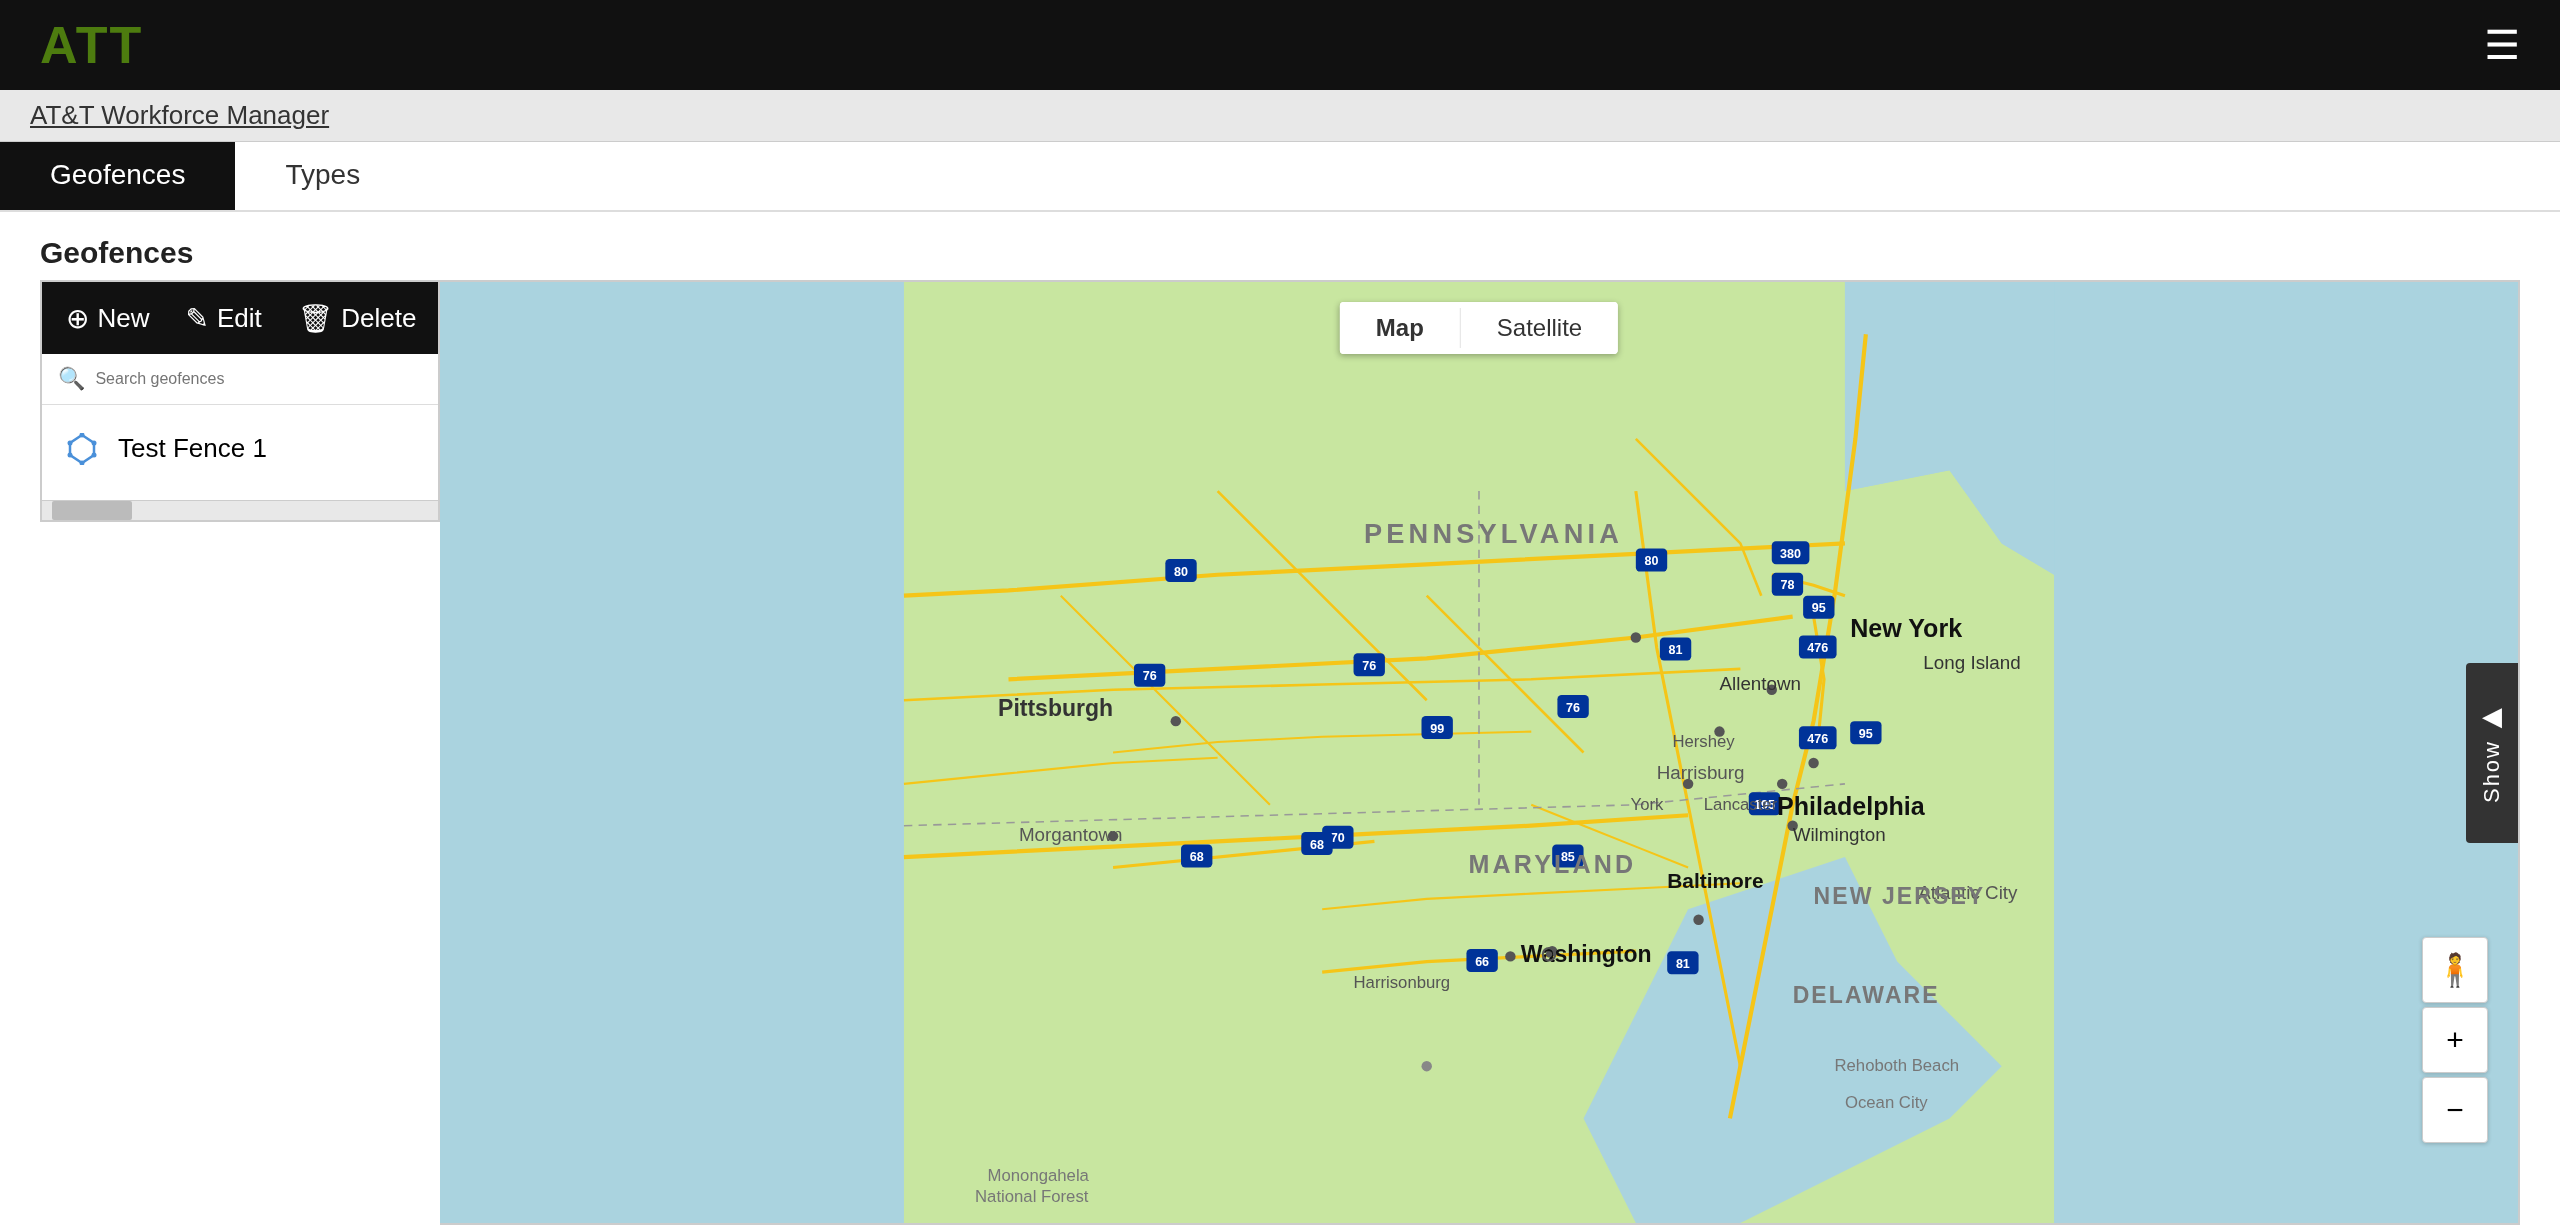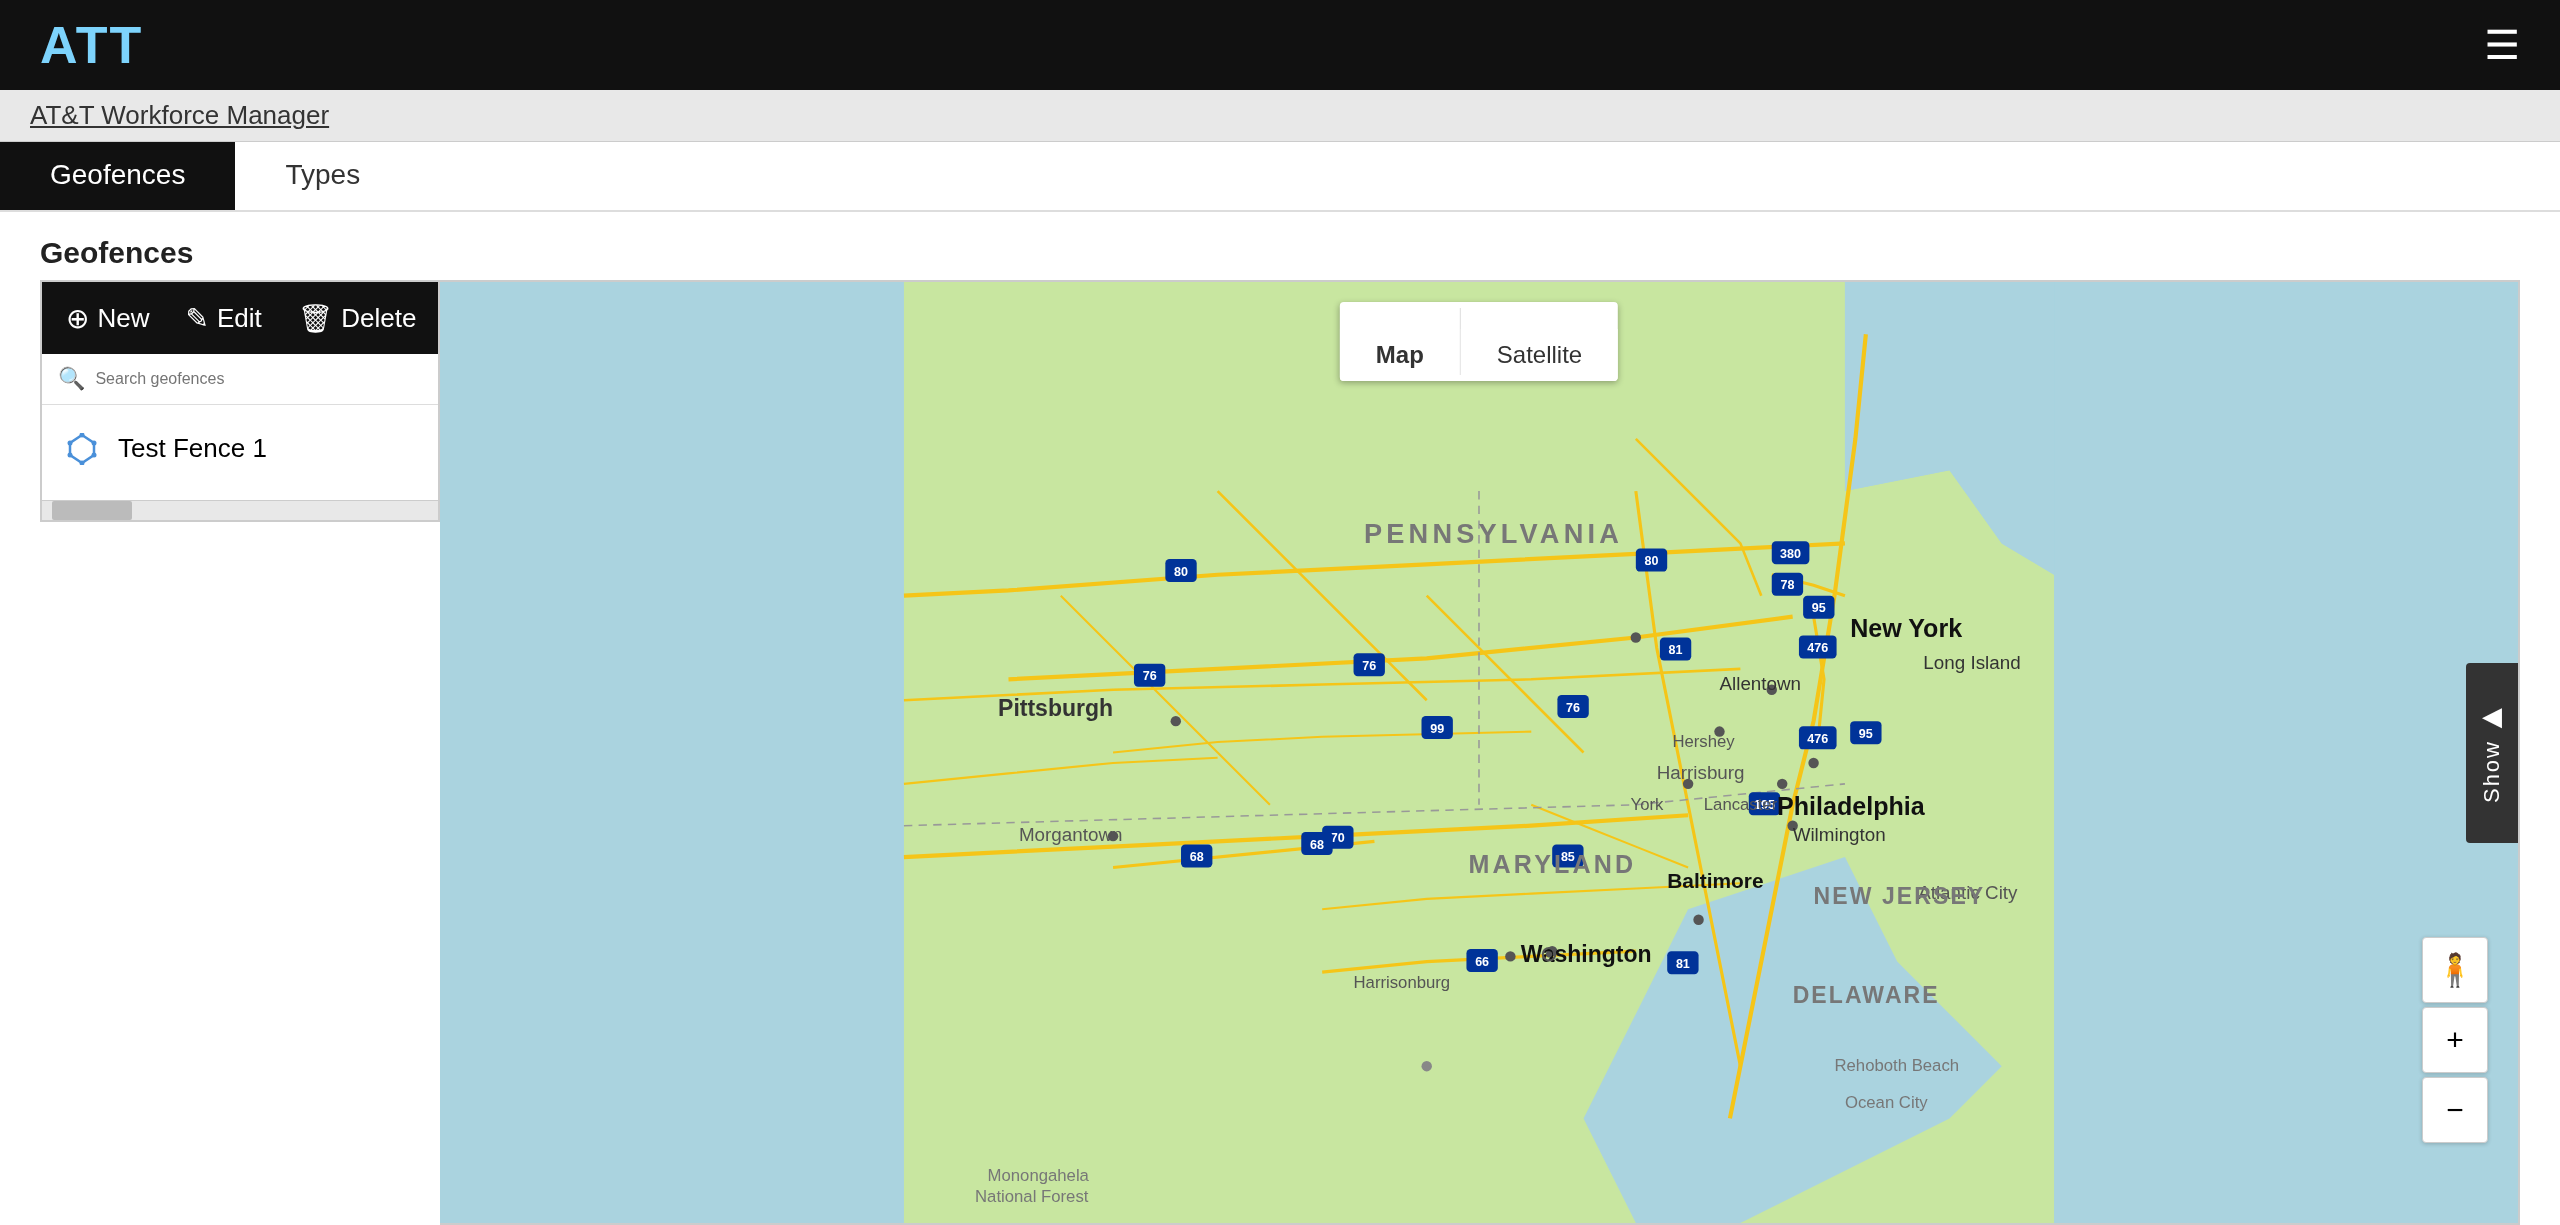--- a/index.html
+++ b/index.html
@@ -11,21 +11,21 @@
       color: white;
       height: 90px;
       display: flex;
       align-items: center;
       justify-content: space-between;
       padding: 0 40px;
     }
     .app-title {
       font-size: 52px;
       font-weight: bold;
-      color: #7dd3fc;
+      color: #4d7c0f;
       letter-spacing: 2px;
     }
     .hamburger-icon {
       font-size: 40px;
       color: white;
       cursor: pointer;
     }
 
     
     .subtitle-bar {
@@ -190,21 +190,20 @@
       z-index: 10;
       overflow: hidden;
     }
     .map-toggle-btn {
       padding: 12px 36px;
       font-size: 24px;
       cursor: pointer;
       border: none;
       background: white;
       color: #333;
-      margin-top: 27px;
     }
     .map-toggle-btn.active {
       font-weight: bold;
       background: white;
     }
     .map-toggle-separator {
       width: 1px;
       background: #ddd;
       margin: 6px 0;
     }

